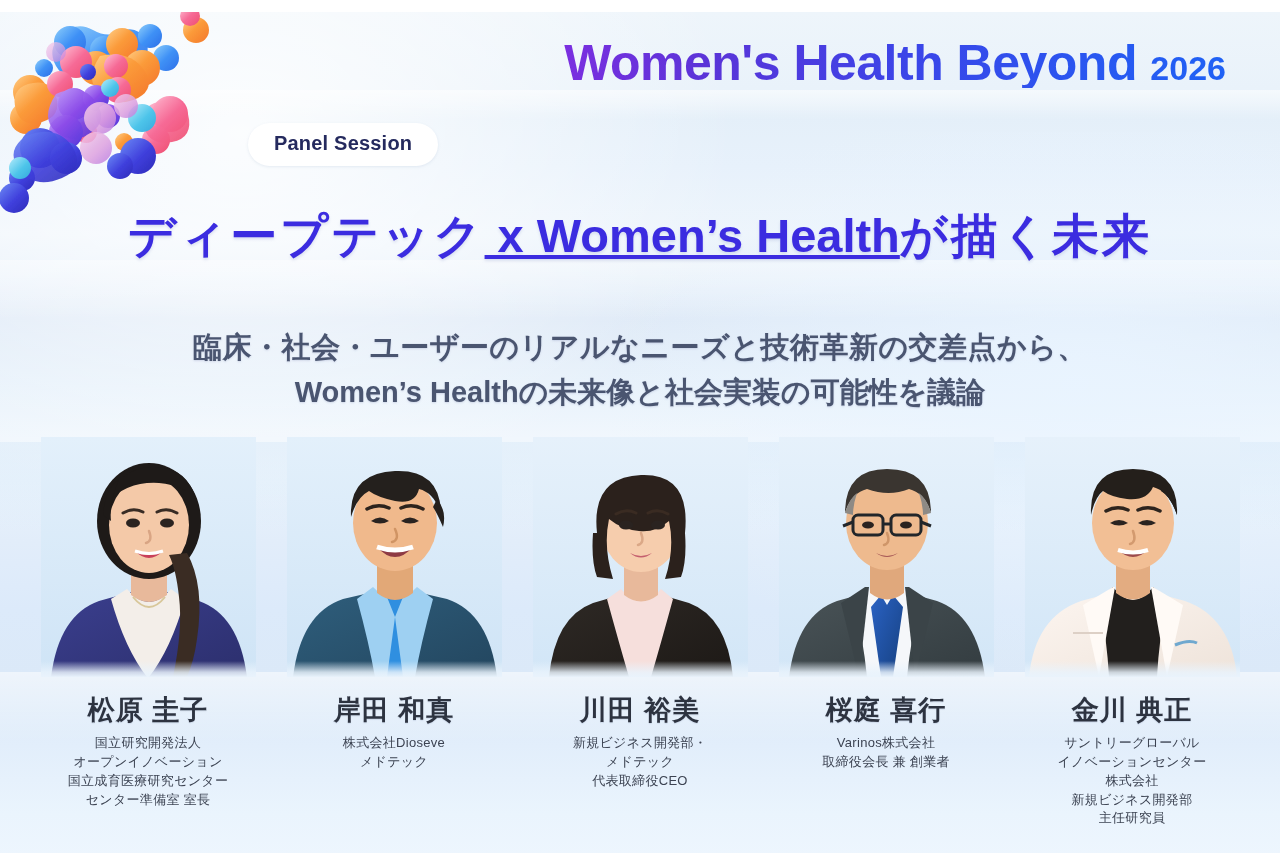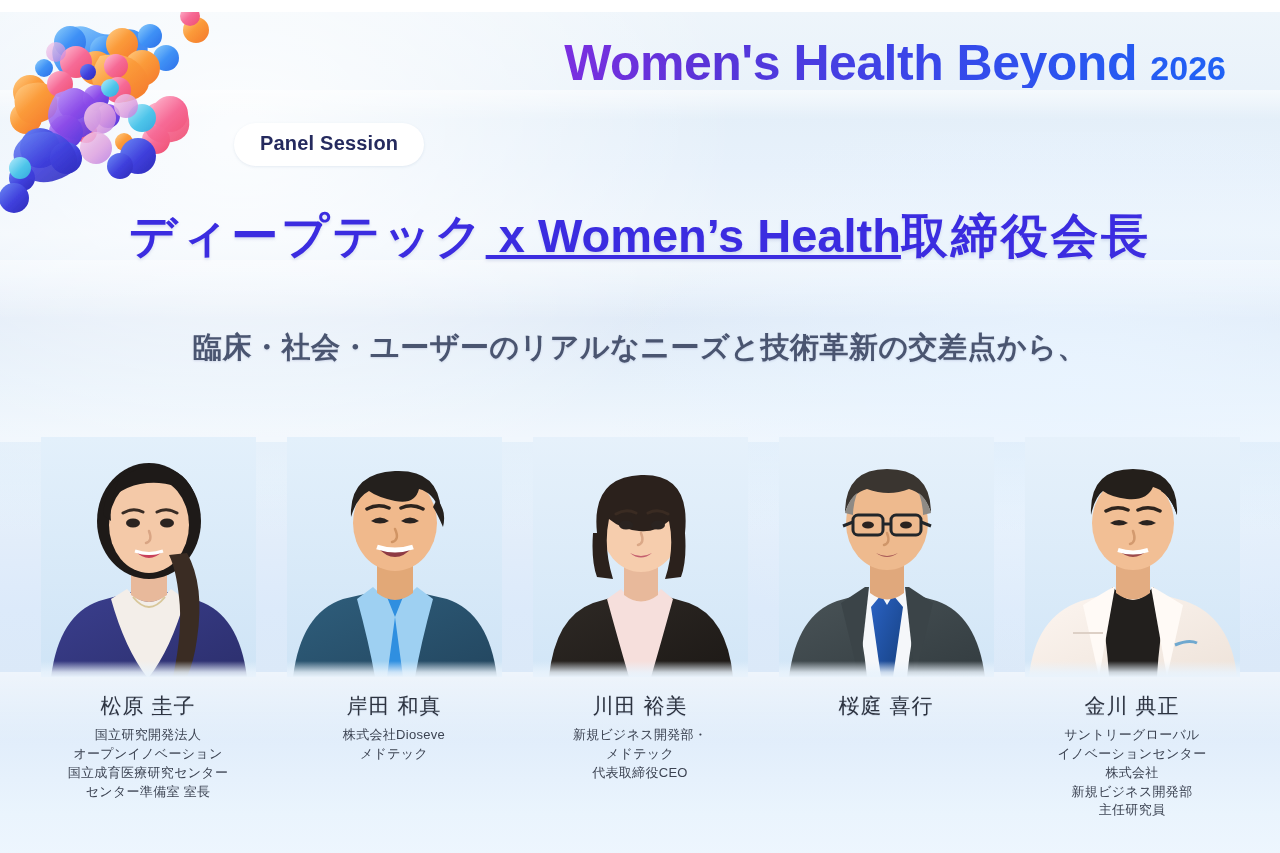--- a/index.html
+++ b/index.html
@@ -89,21 +89,21 @@
     -webkit-text-fill-color: transparent;
   }
   .event-title .year {
     font-size: 34px;
     letter-spacing: 0px;
     vertical-align: baseline;
   }
 
   .badge {
     position: absolute;
-    left: 234px;
+    left: 248px;
     top: 111px;
     padding: 9px 26px 11px 26px;
     background: #ffffff;
     border-radius: 22px;
     color: #252a5e;
     font-size: 20px;
     font-weight: bold;
     letter-spacing: 0.2px;
     box-shadow: 0 1px 3px rgba(90,120,160,0.13);
   }
@@ -170,22 +170,22 @@
   }
   .portrait .fade {
     position: absolute;
     left: 0; right: 0; bottom: 0;
     height: 16px;
     background: linear-gradient(180deg, rgba(233,243,252,0) 0%, rgba(233,243,252,0.85) 70%, rgba(233,243,252,1) 100%);
   }
 
   .speaker-name {
     margin-top: 15px;
-    font-size: 21px;
-    font-weight: normal;
+    font-size: 27px;
+    font-weight: bold;
     color: #2d3340;
     letter-spacing: 1px;
     text-shadow: 0 1px 1px rgba(160,175,200,0.35);
     white-space: nowrap;
   }
   .speaker-affil {
     margin-top: 6px;
     font-size: 13px;
     line-height: 1.45;
     color: #3c4352;
@@ -305,25 +305,26 @@
   </div>
 
   <div class="event-title">
     <span>Women's Health Beyond</span>
     <span class="year">2026</span>
   </div>
 
   <div class="badge">Panel Session</div>
 
   <div class="main-title">
-    <span class="jp-spaced">ディープテック</span><span class="latin"> x Women’s Health</span><span class="jp-spaced">取締役会長</span>
+    <span class="jp-spaced">ディープテック</span><span class="latin"> x Women’s Health</span><span class="jp-spaced">が描く未来</span>
   </div>
 
   <div class="subtitle">
     <span class="line l1">臨床・社会・ユーザーのリアルなニーズと技術革新の交差点から、</span>
+    <span class="line l2">Women’s Healthの未来像と社会実装の可能性を議論</span>
   </div>
 
   <div class="speakers">
 
     <div class="speaker">
       <div class="portrait">
         <svg class="photo" viewBox="0 0 215 240" xmlns="http://www.w3.org/2000/svg">
           <defs>
             <linearGradient id="p1bg" x1="0" y1="0" x2="0" y2="1">
               <stop offset="0%" stop-color="#e3f0fb"></stop>
@@ -502,20 +503,24 @@
           <path d="M142 85 l10 4" stroke="#22262a" stroke-width="3"></path>
 
           <ellipse cx="89" cy="88" rx="6" ry="3.5" fill="#2a2320"></ellipse>
           <ellipse cx="127" cy="88" rx="6" ry="3.5" fill="#2a2320"></ellipse>
           <path d="M108 96 q4 10 -3 12" stroke="#cf9669" stroke-width="2.5" fill="none" stroke-linecap="round"></path>
           <path d="M97 116 q11 8 22 0 q-11 6 -22 0z" fill="#a85a57"></path>
         </svg>
         <div class="fade"></div>
       </div>
       <div class="speaker-name">桜庭 喜行</div>
+      <div class="speaker-affil">
+        <span class="aline">Varinos株式会社</span>
+        <span class="aline">取締役会長 兼 創業者</span>
+      </div>
     </div>
 
     <div class="speaker">
       <div class="portrait">
         <svg class="photo" viewBox="0 0 215 240" xmlns="http://www.w3.org/2000/svg">
           <defs>
             <linearGradient id="p5bg" x1="0" y1="0" x2="0" y2="1">
               <stop offset="0%" stop-color="#e6f1fb"></stop>
                 <stop offset="100%" stop-color="#d2e6f7"></stop>
             </linearGradient>

